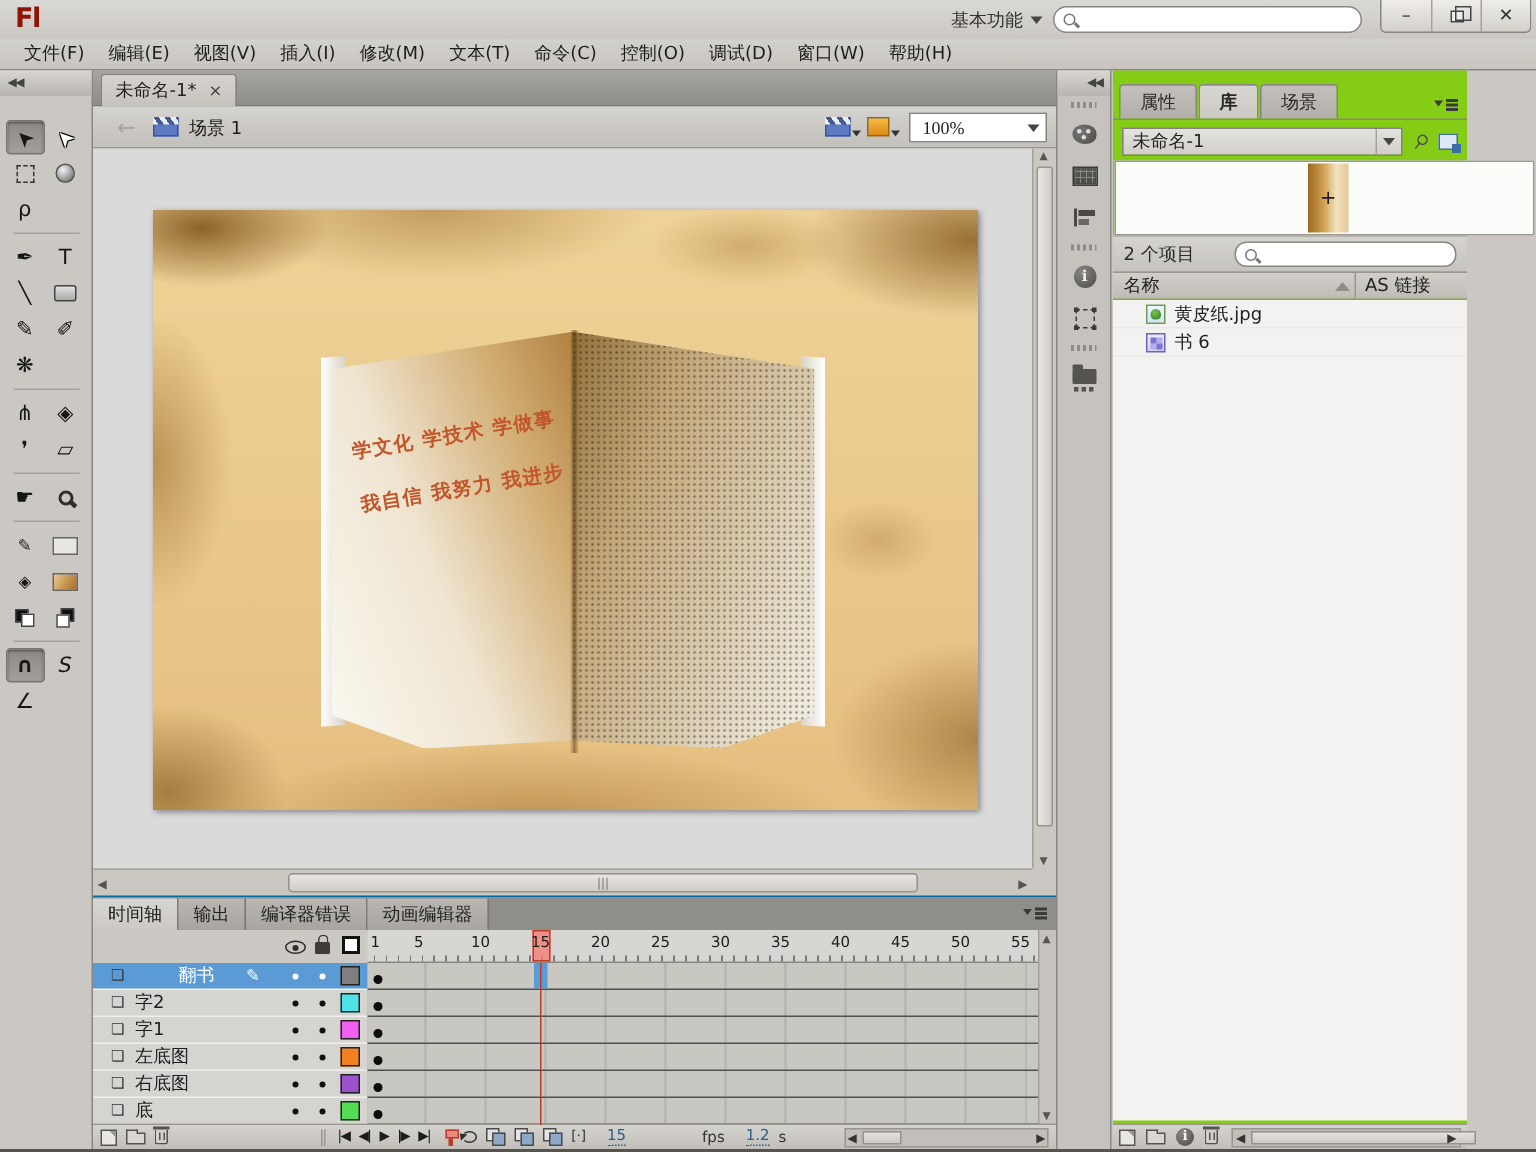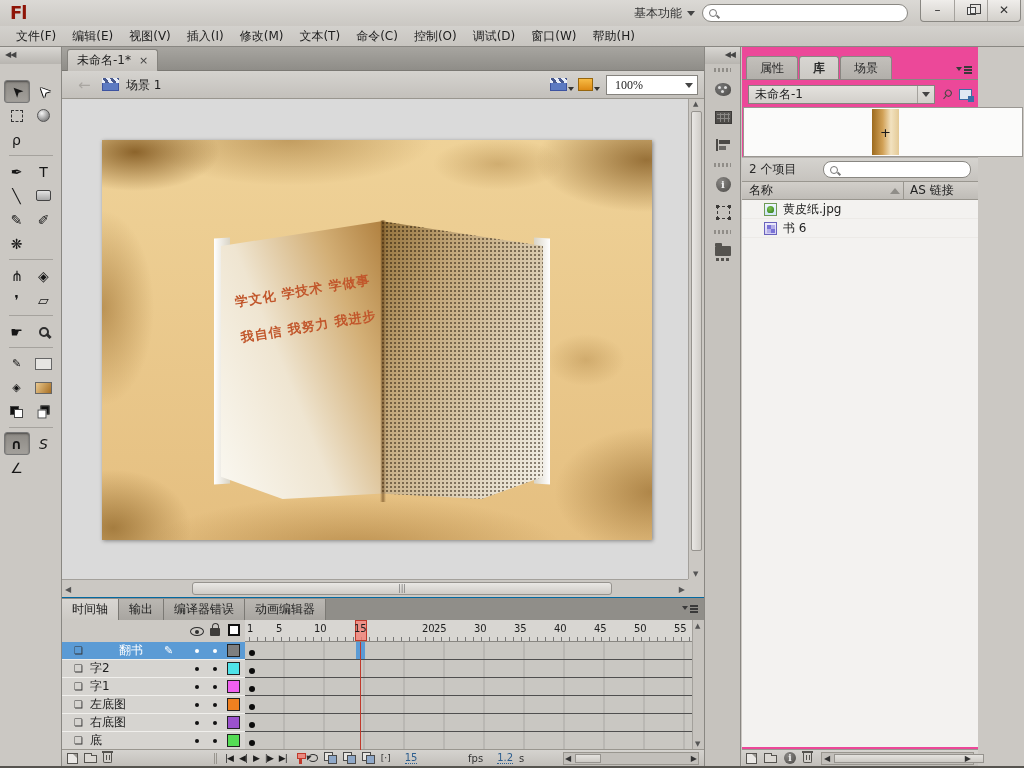--- a/index.html
+++ b/index.html
@@ -15,21 +15,21 @@
   .searchbox{position:absolute;left:702px;top:4px;width:206px;height:18px;background:#fff;border:1px solid #898782;border-radius:9px;display:flex;align-items:center;padding-left:6px;}
   .mag{position:relative;width:8px;height:8px;border:1.5px solid #777;border-radius:50%;flex:0 0 auto;}
   .mag::after{content:'';position:absolute;width:1.5px;height:4px;background:#777;right:-2px;bottom:-3px;transform:rotate(-45deg);}
   .searchbox input{border:0;outline:0;background:transparent;width:170px;margin-left:4px;font-size:11px;}
   .winbtns{position:absolute;right:3px;top:0px;height:22px;display:flex;background:linear-gradient(#efedea,#d3d0cb);border:1px solid #898782;border-top:0;border-radius:0 0 4px 4px;}
   .winbtn{width:33px;text-align:center;line-height:21px;font-size:12px;color:#333;border-left:1px solid #a5a29d;cursor:default;}
   .winbtn:first-child{border-left:0;}
   .restore-ic{position:relative;display:inline-block;width:9px;height:8px;border:1.5px solid #444;background:#eee;top:1px;}
   .restore-ic::before{content:'';position:absolute;left:2px;top:-4px;width:9px;height:8px;border:1.5px solid #444;}
   
-  .menubar{position:absolute;left:0;top:26px;width:100%;height:21px;background:linear-gradient(#d3d1cd,#c8c5c0);border-bottom:1px solid #898782;display:flex;align-items:center;padding-left:8px;}
+  .menubar{position:absolute;left:0;top:26px;width:100%;height:21px;background:linear-gradient(#d3d1cd,#c8c5c0);border-bottom:1px solid #898782;display:flex;align-items:flex-end;padding-left:8px;}
   .menu-item{padding:2px 8px;color:#1d1d1d;cursor:default;}
   
   .toolspanel{position:absolute;left:0;top:47px;width:62px;height:721px;background:#cbc8c3;border-right:1px solid #898782;}
   .panel-collapse{height:17px;background:linear-gradient(#d8d6d2,#b8b5b0);font-size:8px;color:#444;padding:3px 5px;letter-spacing:-1px;}
   .toolgrid{display:grid;grid-template-columns:27px 27px;justify-content:center;row-gap:1px;padding-top:16px;}
   .tool{width:26px;height:23px;display:flex;align-items:center;justify-content:center;font-size:14px;color:#161616;border-radius:3px;cursor:default;}
   .tool.pressed{background:linear-gradient(#8d8a85,#a3a09b);box-shadow:inset 0 1px 2px rgba(0,0,0,.45);border:1px solid #777;}
   .rot-nw{transform:rotate(-135deg);display:inline-block;}
   .white-arrow{color:#fff;text-shadow:-1px 0 #000,1px 0 #000,0 -1px #000,0 1px #000;}
   .tsep{grid-column:1/3;height:1px;background:#a5a29d;margin:3px 5px;}
@@ -110,21 +110,21 @@
   .ic-align{width:15px;height:12px;border-left:2px solid #4b4946;position:relative;}
   .ic-align::before{content:'';position:absolute;left:1px;top:1px;width:11px;height:4px;background:#4b4946;}
   .ic-align::after{content:'';position:absolute;left:1px;top:7px;width:7px;height:4px;background:#6a6865;}
   .ic-info{width:15px;height:15px;border-radius:50%;background:radial-gradient(circle at 35% 30%,#8a8885,#4b4946);color:#f2f2f2;font-size:10px;font-weight:bold;display:flex;align-items:center;justify-content:center;font-family:"DejaVu Serif",serif;}
   .ic-transform{width:13px;height:13px;border:1px dashed #3c3a38;position:relative;}
   .ic-transform::after{content:'';position:absolute;left:-2px;top:-2px;width:3px;height:3px;background:#3c3a38;box-shadow:12px 0 #3c3a38,0 12px #3c3a38,12px 12px #3c3a38;}
   .ic-folder{position:relative;width:16px;height:10px;background:#55534f;border-radius:1px;}
   .ic-folder::before{content:'';position:absolute;left:0;top:-3px;width:7px;height:3px;background:#55534f;border-radius:1px 1px 0 0;}
   .ic-folder::after{content:'';position:absolute;left:1px;bottom:-5px;width:3px;height:3px;background:#55534f;box-shadow:5px 0 #55534f,10px 0 #55534f;}
   
-  .library{position:absolute;left:742px;top:47px;width:236px;height:721px;background:#ec4899;}
+  .library{position:absolute;left:742px;top:47px;width:236px;height:721px;background:#84cc16;}
   .lib-tabs{position:absolute;left:0;top:9px;width:100%;height:24px;display:flex;align-items:flex-end;padding-left:4px;border-bottom:1px solid #898782;}
   .lib-tab{height:23px;line-height:22px;padding:0 13px;border:1px solid #898782;border-bottom:0;border-radius:3px 3px 0 0;background:linear-gradient(#c3c0bb,#b2afaa);margin-right:1px;font-size:12px;color:#2a2a2a;cursor:default;}
   .lib-tab.active{background:linear-gradient(#d8d6d2,#ccc9c4);font-weight:bold;}
   .panelmenu{margin-left:auto;margin-right:6px;margin-bottom:5px;position:relative;width:16px;height:10px;cursor:default;}
   .panelmenu::before{content:'';position:absolute;left:0;top:3px;width:0;height:0;border-left:3px solid transparent;border-right:3px solid transparent;border-top:4px solid #3a3a3a;}
   .panelmenu::after{content:'';position:absolute;left:8px;top:2px;width:8px;height:1.5px;background:#3a3a3a;box-shadow:0 3px #3a3a3a,0 6px #3a3a3a;}
   .lib-doc-row{position:absolute;left:0;top:34px;width:100%;height:26px;display:flex;align-items:center;padding:0 6px;gap:6px;}
   .lib-select{flex:1;height:19px;border:1px solid #85837e;background:linear-gradient(#e4e2de,#d2cfca);display:flex;align-items:center;}
   .lib-select .val{flex:1;padding-left:6px;font-size:12px;}
   .lib-select .dd{width:17px;height:100%;border-left:1px solid #a5a29d;display:flex;align-items:center;justify-content:center;}
@@ -489,21 +489,21 @@
     <div class="tl-header">
       <span class="ic-eye"></span>
       <span class="ic-lock"></span>
       <span class="ic-outline"></span>
     </div>
     <div class="tl-ruler">
       <span class="rn" style="left:2px;">1</span>
       <span class="rn" style="left:31px;">5</span>
       <span class="rn" style="left:69px;">10</span>
       <span class="rn" style="left:109px;">15</span>
-      <span class="rn" style="left:149px;margin-left:28px;">20</span>
+      <span class="rn" style="left:149px;">20</span>
       <span class="rn" style="left:189px;">25</span>
       <span class="rn" style="left:229px;">30</span>
       <span class="rn" style="left:269px;">35</span>
       <span class="rn" style="left:309px;">40</span>
       <span class="rn" style="left:349px;">45</span>
       <span class="rn" style="left:389px;">50</span>
       <span class="rn" style="left:429px;">55</span>
       <span class="ph-marker"></span>
     </div>
     <div class="tl-names">

